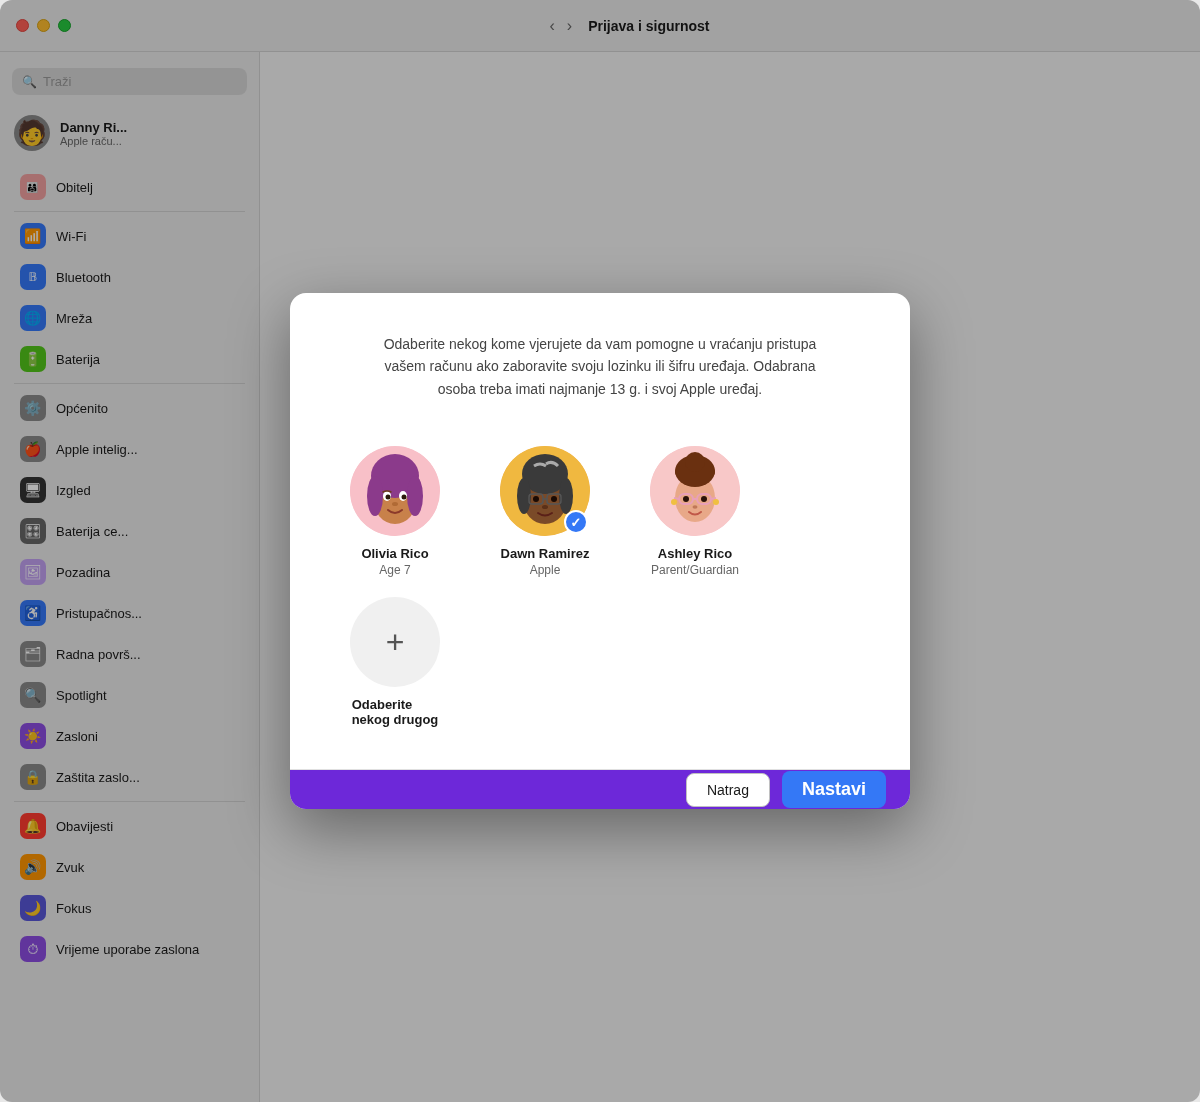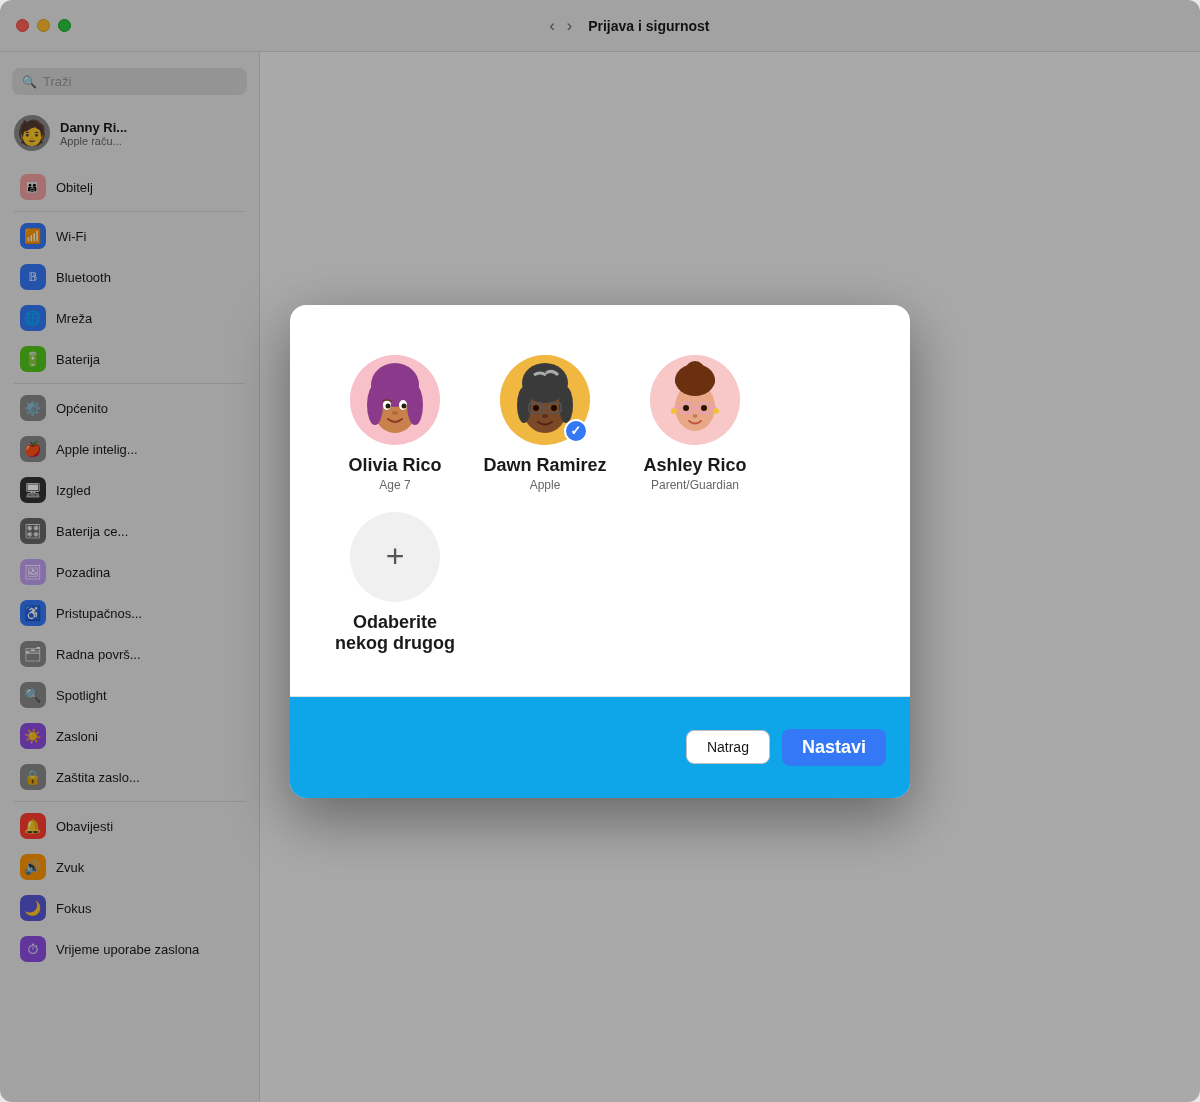--- a/index.html
+++ b/index.html
@@ -287,24 +287,23 @@
       display: flex;
       align-items: center;
       justify-content: center;
       color: white;
       font-size: 13px;
       font-weight: 700;
       border: 2px solid white;
     }
 
     .contact-name {
-      font-size: 18px;
+      font-size: 13px;
       font-weight: 600;
       color: #1a1a1a;
-      text-align: center;
       margin-bottom: 2px;
     }
 
     .contact-role {
       font-size: 12px;
       color: #666;
       text-align: center;
     }
 
     .add-other-btn {
@@ -316,22 +315,22 @@
       display: flex;
       align-items: center;
       justify-content: center;
       font-size: 32px;
       color: #555;
       cursor: pointer;
       margin-bottom: 10px;
     }
 
     .modal-footer {
-      padding: 32px 24px;
-      background: #0ea5e9;
+      padding: 1px 24px;
+      background: #6d28d9;
       border-top: 1px solid #e0e0e0;
       display: flex;
       justify-content: flex-end;
       gap: 12px;
       align-items: center;
     }
 
     .btn-natrag {
       background: white;
       border: 1px solid #c0c0c0;
@@ -489,20 +488,21 @@
       </div>
     </div>
 
     <div class="right-content">
     </div>
   </div>
 
   <div class="modal-overlay">
     <div class="modal">
       <div class="modal-body">
+        <p class="modal-description">Odaberite nekog kome vjerujete da vam pomogne u vraćanju pristupa vašem računu ako zaboravite svoju lozinku ili šifru uređaja. Odabrana osoba treba imati najmanje 13 g. i svoj Apple uređaj.</p>
 
         <div class="contacts-grid">
 
           <div class="contact-item">
             <div class="contact-avatar-wrapper">
               <div class="contact-avatar avatar-olivia">
 
                 <svg width="90" height="90" viewBox="0 0 90 90" xmlns="http://www.w3.org/2000/svg">
                   <circle cx="45" cy="45" r="45" fill="#f8c0c8"></circle>
 

